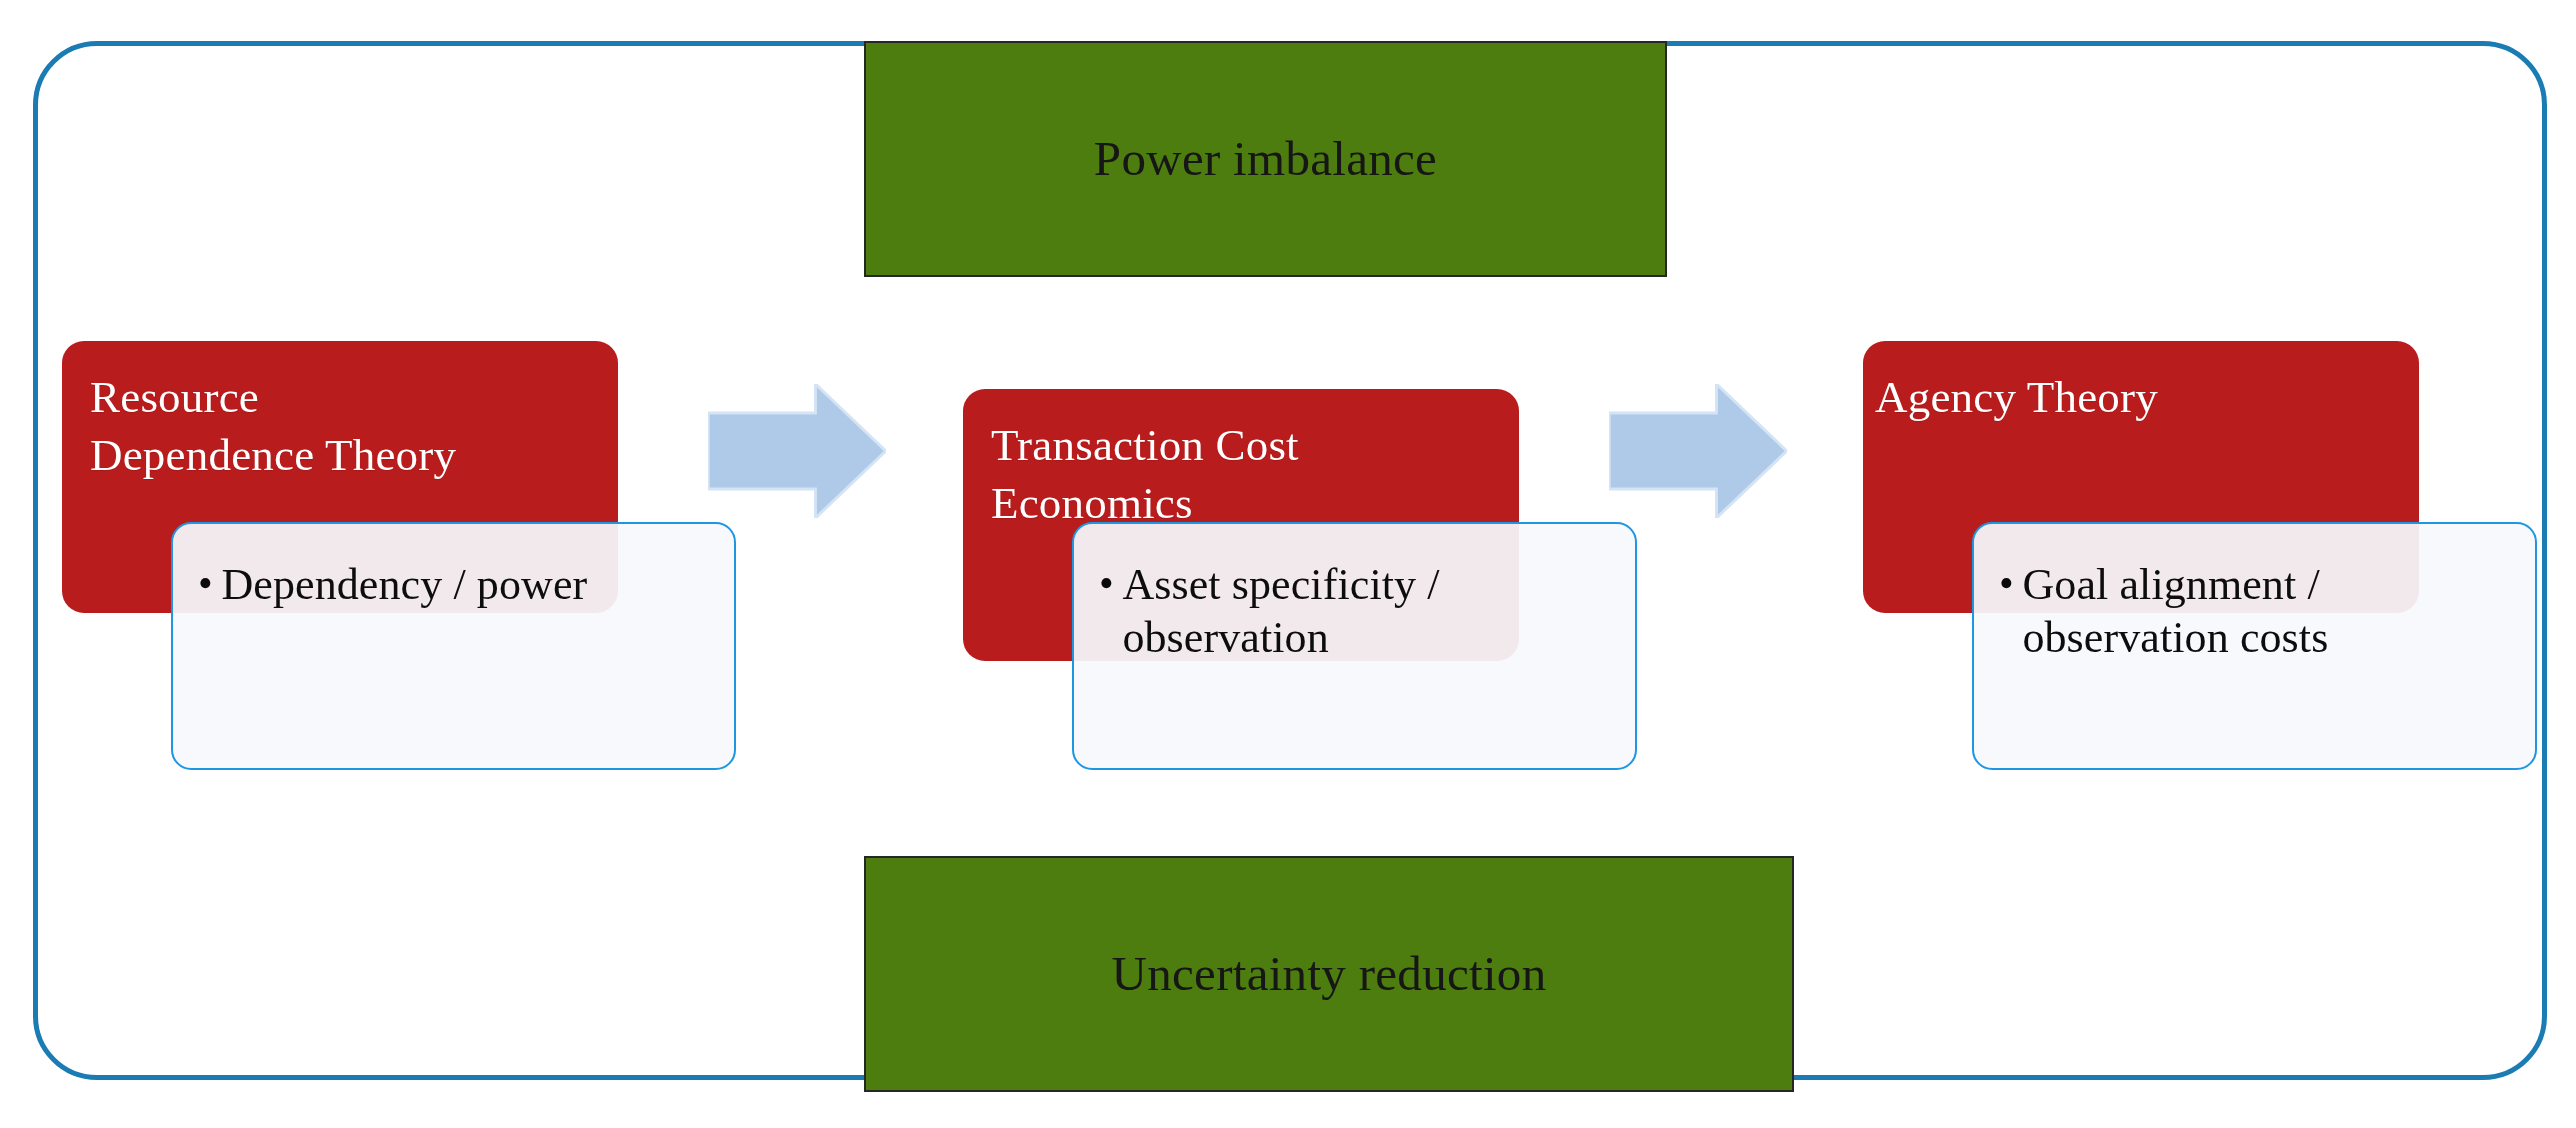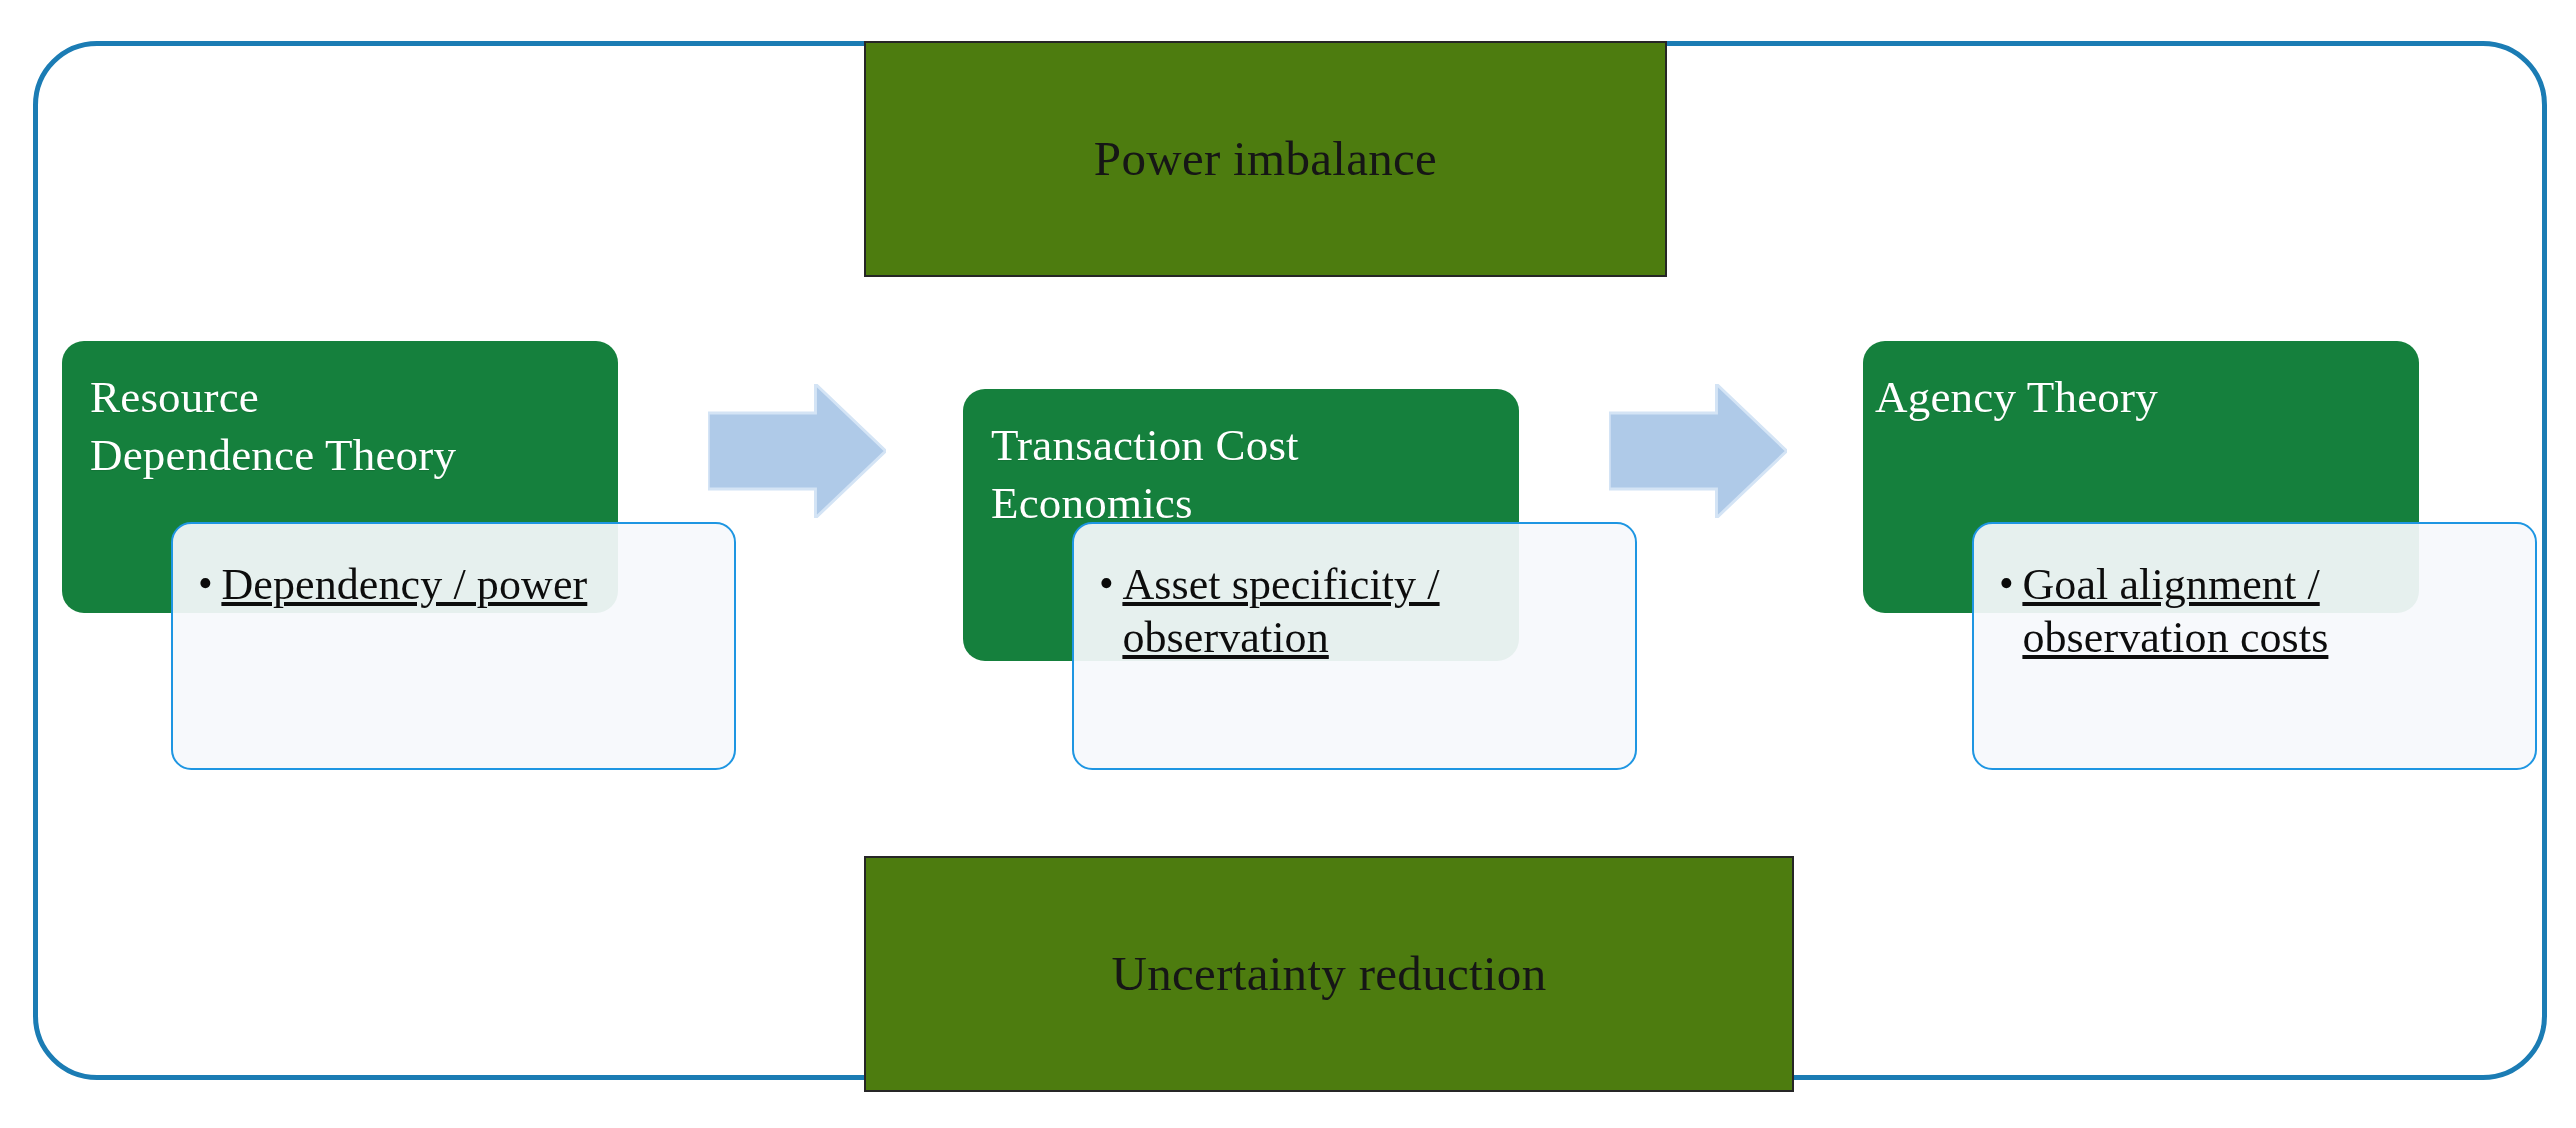--- a/index.html
+++ b/index.html
@@ -65,21 +65,21 @@
     height: 236px;
   }
 
   
   .stage {
     position: absolute;
   }
 
   .stage-header {
     position: absolute;
-    background: #15803d;
+    background: #b91c1c;
     border-radius: 22px;
     box-sizing: border-box;
     padding: 28px 0 0 28px;
   }
   .stage-header .stage-title {
     display: block;
     color: #ffffff;
     font-size: 45px;
     line-height: 1.28;
     letter-spacing: 0.2px;
@@ -104,21 +104,20 @@
     font-size: 42px;
     line-height: 1.18;
     color: #0a0a0a;
     margin-right: 8.7px;
   }
   .bullet-text {
     font-size: 44px;
     line-height: 1.20;
     color: #0d0d0d;
     letter-spacing: 0.1px;
-    text-decoration: underline;
   }
 
   
   #stage-rdt .stage-header { left: 62px;  top: 341px; width: 556px;  height: 272px; }
   #stage-rdt .stage-bullet-card { left: 171px; top: 522px; width: 565px; height: 248px; }
 
   #stage-tce .stage-header { left: 963px; top: 341px; width: 556px;  height: 272px; margin-top: 48px; }
   #stage-tce .stage-bullet-card { left: 1072px; top: 522px; width: 565px; height: 248px; }
 
   #stage-at .stage-header { left: 1863px; top: 341px; width: 556px;  height: 272px; padding-left: 12px; }

